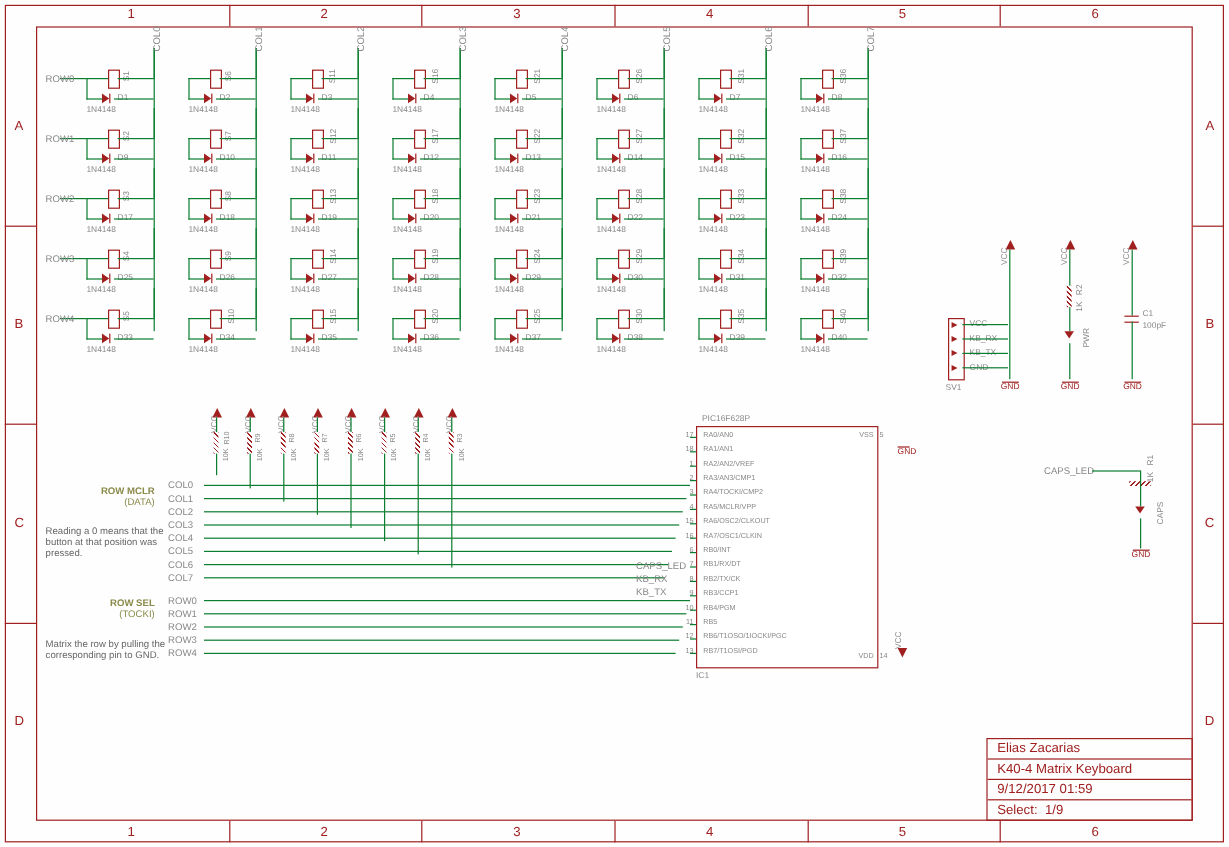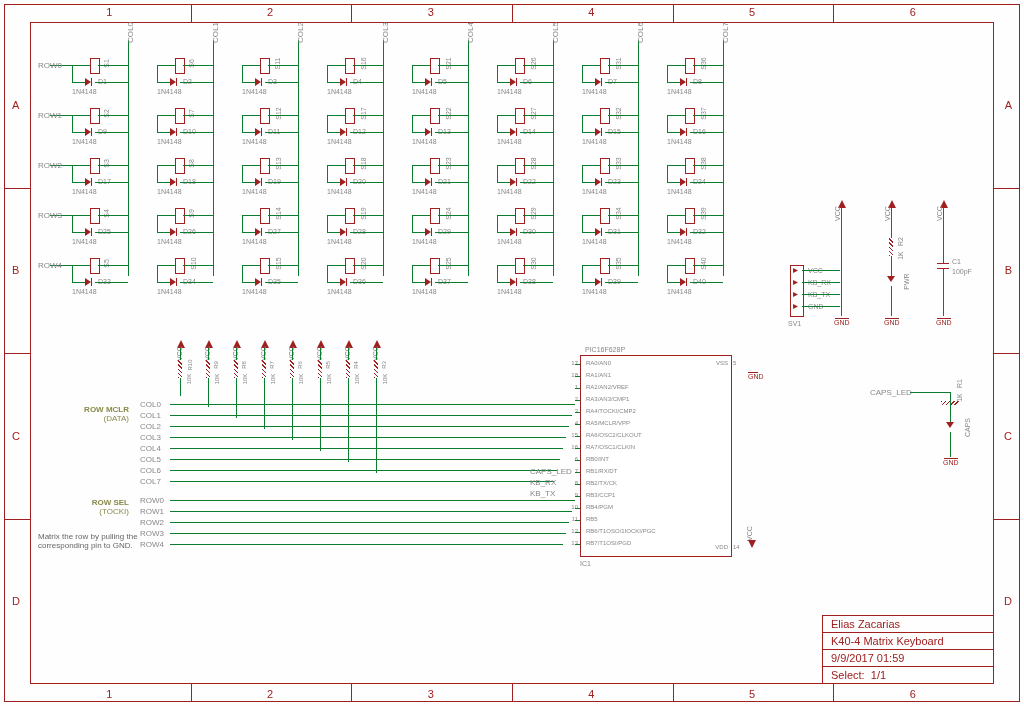--- a/index.html
+++ b/index.html
@@ -681,20 +681,21 @@
       <div class="wire" style="left:170px;top:522px;width:399px;height:1px"></div>
       <div class="netlabel" style="left:140px;top:529px">ROW3</div>
       <div class="wire" style="left:170px;top:533px;width:396px;height:1px"></div>
       <div class="netlabel" style="left:140px;top:540px">ROW4</div>
       <div class="wire" style="left:170px;top:544px;width:393px;height:1px"></div>
     </div>
 
   <div class="note" style="left:49px;top:405px;text-align:right;width:80px">
     <b>ROW MCLR</b><br><span>(DATA)</span>
   </div>
+  <div class="note" style="left:38px;top:438px;width:110px;color:#666">Reading a 0 means that the button at that position was pressed.</div>
   <div class="note" style="left:49px;top:498px;text-align:right;width:80px">
     <b>ROW SEL</b><br><span>(TOCKI)</span>
   </div>
   <div class="note" style="left:38px;top:532px;width:110px;color:#666">Matrix the row by pulling the corresponding pin to GND.</div>
 
   <div id="colbus-wires"></div>
   <div id="rowbus-wires"></div>
 
   <div class="ic" style="left:580px;top:355px;width:150px;height:200px">
     <div class="complabel" style="left:4px;top:-10px">PIC16F628P</div>
@@ -816,16 +817,16 @@
   <div class="wire" style="left:950px;top:392px;width:1px;height:30px"></div>
   <div class="led-sym" style="left:946px;top:422px"></div>
   <div class="complabel" style="left:958px;top:424px;transform:rotate(-90deg)">CAPS</div>
   <div class="wire" style="left:950px;top:432px;width:1px;height:25px"></div>
   <div class="gnd" style="left:943px;top:458px"><div style="border-top:1px solid #a02020;width:14px;margin:auto"></div><span>GND</span></div>
 
 
   <div class="title-block" style="width:170px">
     <div class="tb-row" style="border-top:none">Elias Zacarias</div>
     <div class="tb-row">K40-4 Matrix Keyboard</div>
-    <div class="tb-row">9/9/2017 01:59</div>
-    <div class="tb-row"><span>Select:</span>&nbsp;&nbsp;<span>1/1</span></div>
+    <div class="tb-row">9/12/2017 01:59</div>
+    <div class="tb-row"><span>Select:</span>&nbsp;&nbsp;<span>1/9</span></div>
   </div>
 </div>
 
 </body></html>

